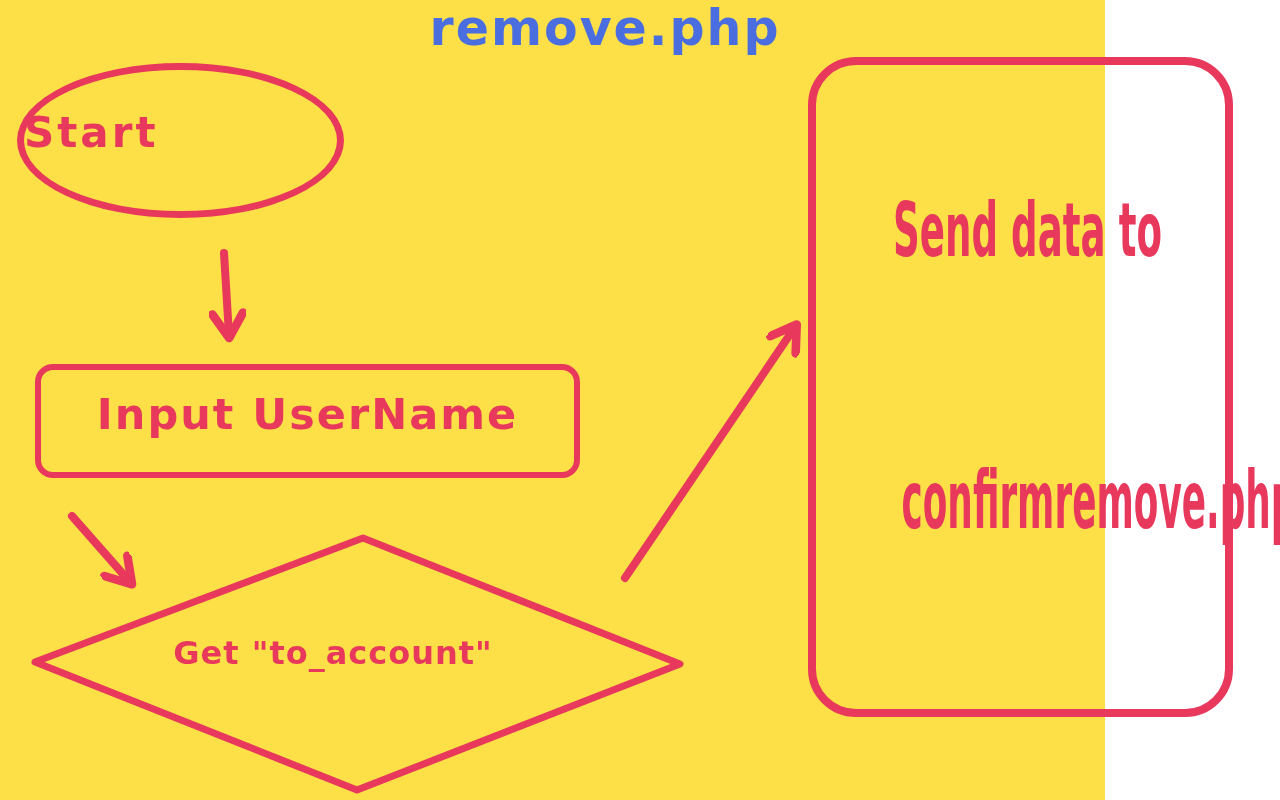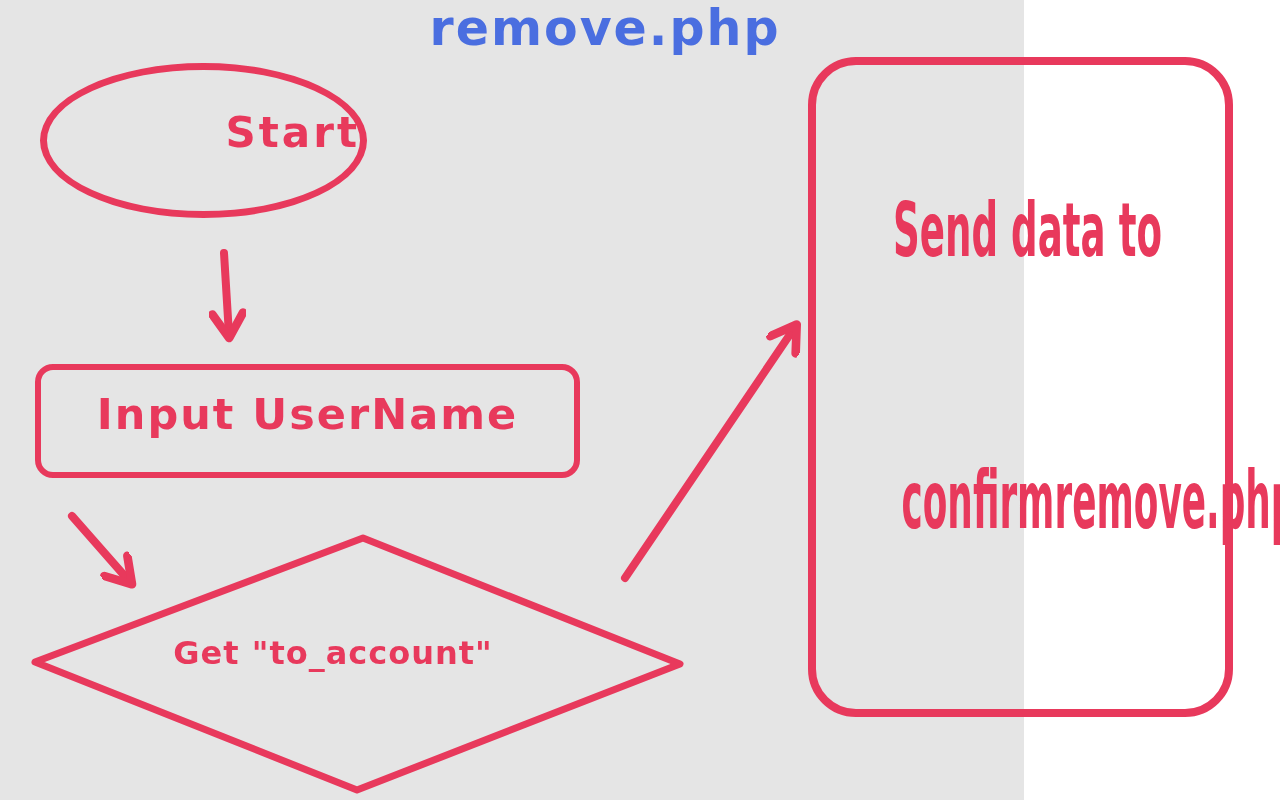--- a/index.html
+++ b/index.html
@@ -3,38 +3,38 @@
 <meta charset="utf-8">
 <style>
   :root{
     --accent_pink:#e8395c;
     --title_blue:#4a6ee0;
     --label_black:#141414;
   }
   *{margin:0;padding:0;box-sizing:border-box;}
   html,body{width:1280px;height:800px;background:#ffffff;overflow:hidden;
     font-family:"DejaVu Sans","Liberation Sans",sans-serif;}
-  .canvas{position:relative;width:1024px;height:800px;background:#e5e5e5;}
+  .canvas{position:relative;width:1105px;height:800px;background:#fde047;}
 
   .abs{position:absolute;}
 
   
   .title{
     left:390px;top:0px;width:430px;height:58px;
     color:var(--title_blue);
     font-size:49px;font-weight:bold;letter-spacing:2px;
     text-align:center;line-height:58px;white-space:nowrap;
   }
 
   
   .ellipse{
-    left:40px;top:63px;width:327px;height:155px;
+    left:17px;top:63px;width:327px;height:155px;
     border:7px solid var(--accent_pink);
     border-radius:50%;
-    display:flex;align-items:center;justify-content:flex-end;
+    display:flex;align-items:center;justify-content:flex-start;
     padding-bottom:16px;
   }
   .ellipse .node-label{
     color:var(--accent_pink);font-size:42px;font-weight:bold;letter-spacing:3px;
   }
 
   
   .input-box{
     left:35px;top:364px;width:545px;height:114px;
     border:6px solid var(--accent_pink);

